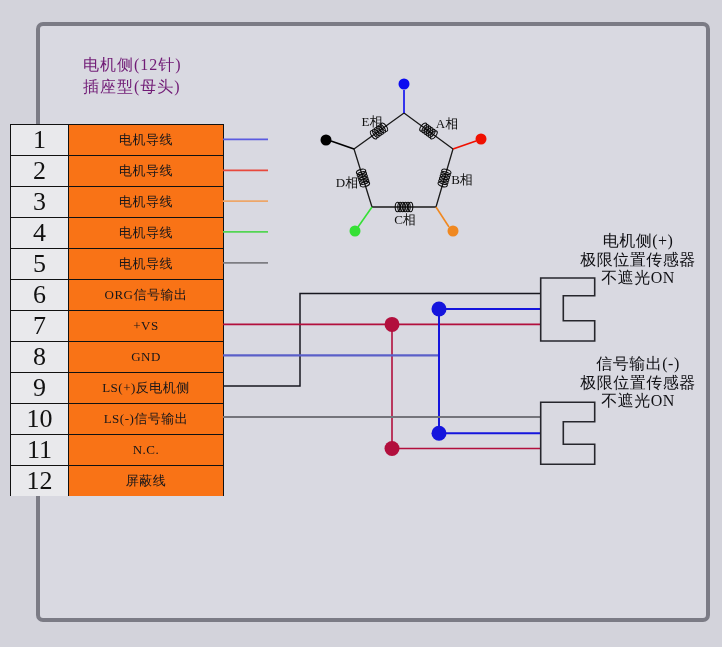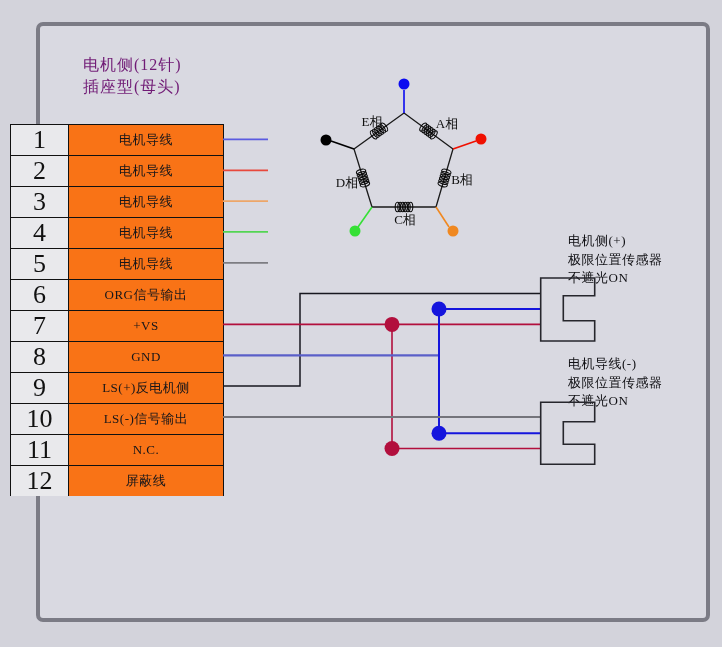--- a/index.html
+++ b/index.html
@@ -30,22 +30,22 @@
     background:#f97316; border-bottom:1px solid #111;
     display:flex; align-items:center; justify-content:center;
     font-size:13px; color:#16161a; letter-spacing:0.5px;
   }
   .row12 .pin-num,.row12 .pin-label,
   .pin-num.last,.pin-label.last{border-bottom:none;}
   svg.overlay{position:absolute; left:0; top:0; z-index:4; pointer-events:none;}
   .coil{stroke:#0a0a0a; stroke-width:1.1; fill:none;}
   .phase-text{font-size:13px; fill:#101010; font-family:"Liberation Serif","DejaVu Serif",serif;}
   .sensor-label{
-    position:absolute; width:140px; 
-    font-size:13px; line-height:18.5px; color:#101014; z-index:3; letter-spacing:0.5px;
+    position:absolute; width:140px; text-align:center;
+    font-size:16px; line-height:18.5px; color:#101014; z-index:3; letter-spacing:0.5px;
   }
   .sensor-label-upper{left:568px; top:232px;}
   .sensor-label-lower{left:568px; top:355px;}
 </style>
 </head>
 <body>
 
 <div class="canvas">
 
   <div class="frame"></div>
@@ -81,21 +81,21 @@
     <div class="pin-num last">12</div>
     <div class="pin-label last">屏蔽线</div>
   </div>
 
   <div class="sensor-label sensor-label-upper">
     <div>电机侧(+)</div>
     <div>极限位置传感器</div>
     <div>不遮光ON</div>
   </div>
   <div class="sensor-label sensor-label-lower">
-    <div>电机导线(-)</div>
+    <div>信号输出(-)</div>
     <div>极限位置传感器</div>
     <div>不遮光ON</div>
   </div>
 
   <svg class="overlay" width="722" height="647" viewBox="0 0 722 647">
 
     <line x1="223" y1="139.4" x2="268" y2="139.4" stroke-width="1.8" stroke="#5b5be0"></line>
     <line x1="223" y1="170.3" x2="268" y2="170.3" stroke-width="1.8" stroke="#e8483c"></line>
     <line x1="223" y1="201.1" x2="268" y2="201.1" stroke-width="1.8" stroke="#eda669"></line>
     <line x1="223" y1="231.9" x2="268" y2="231.9" stroke-width="1.8" stroke="#53d553"></line>

